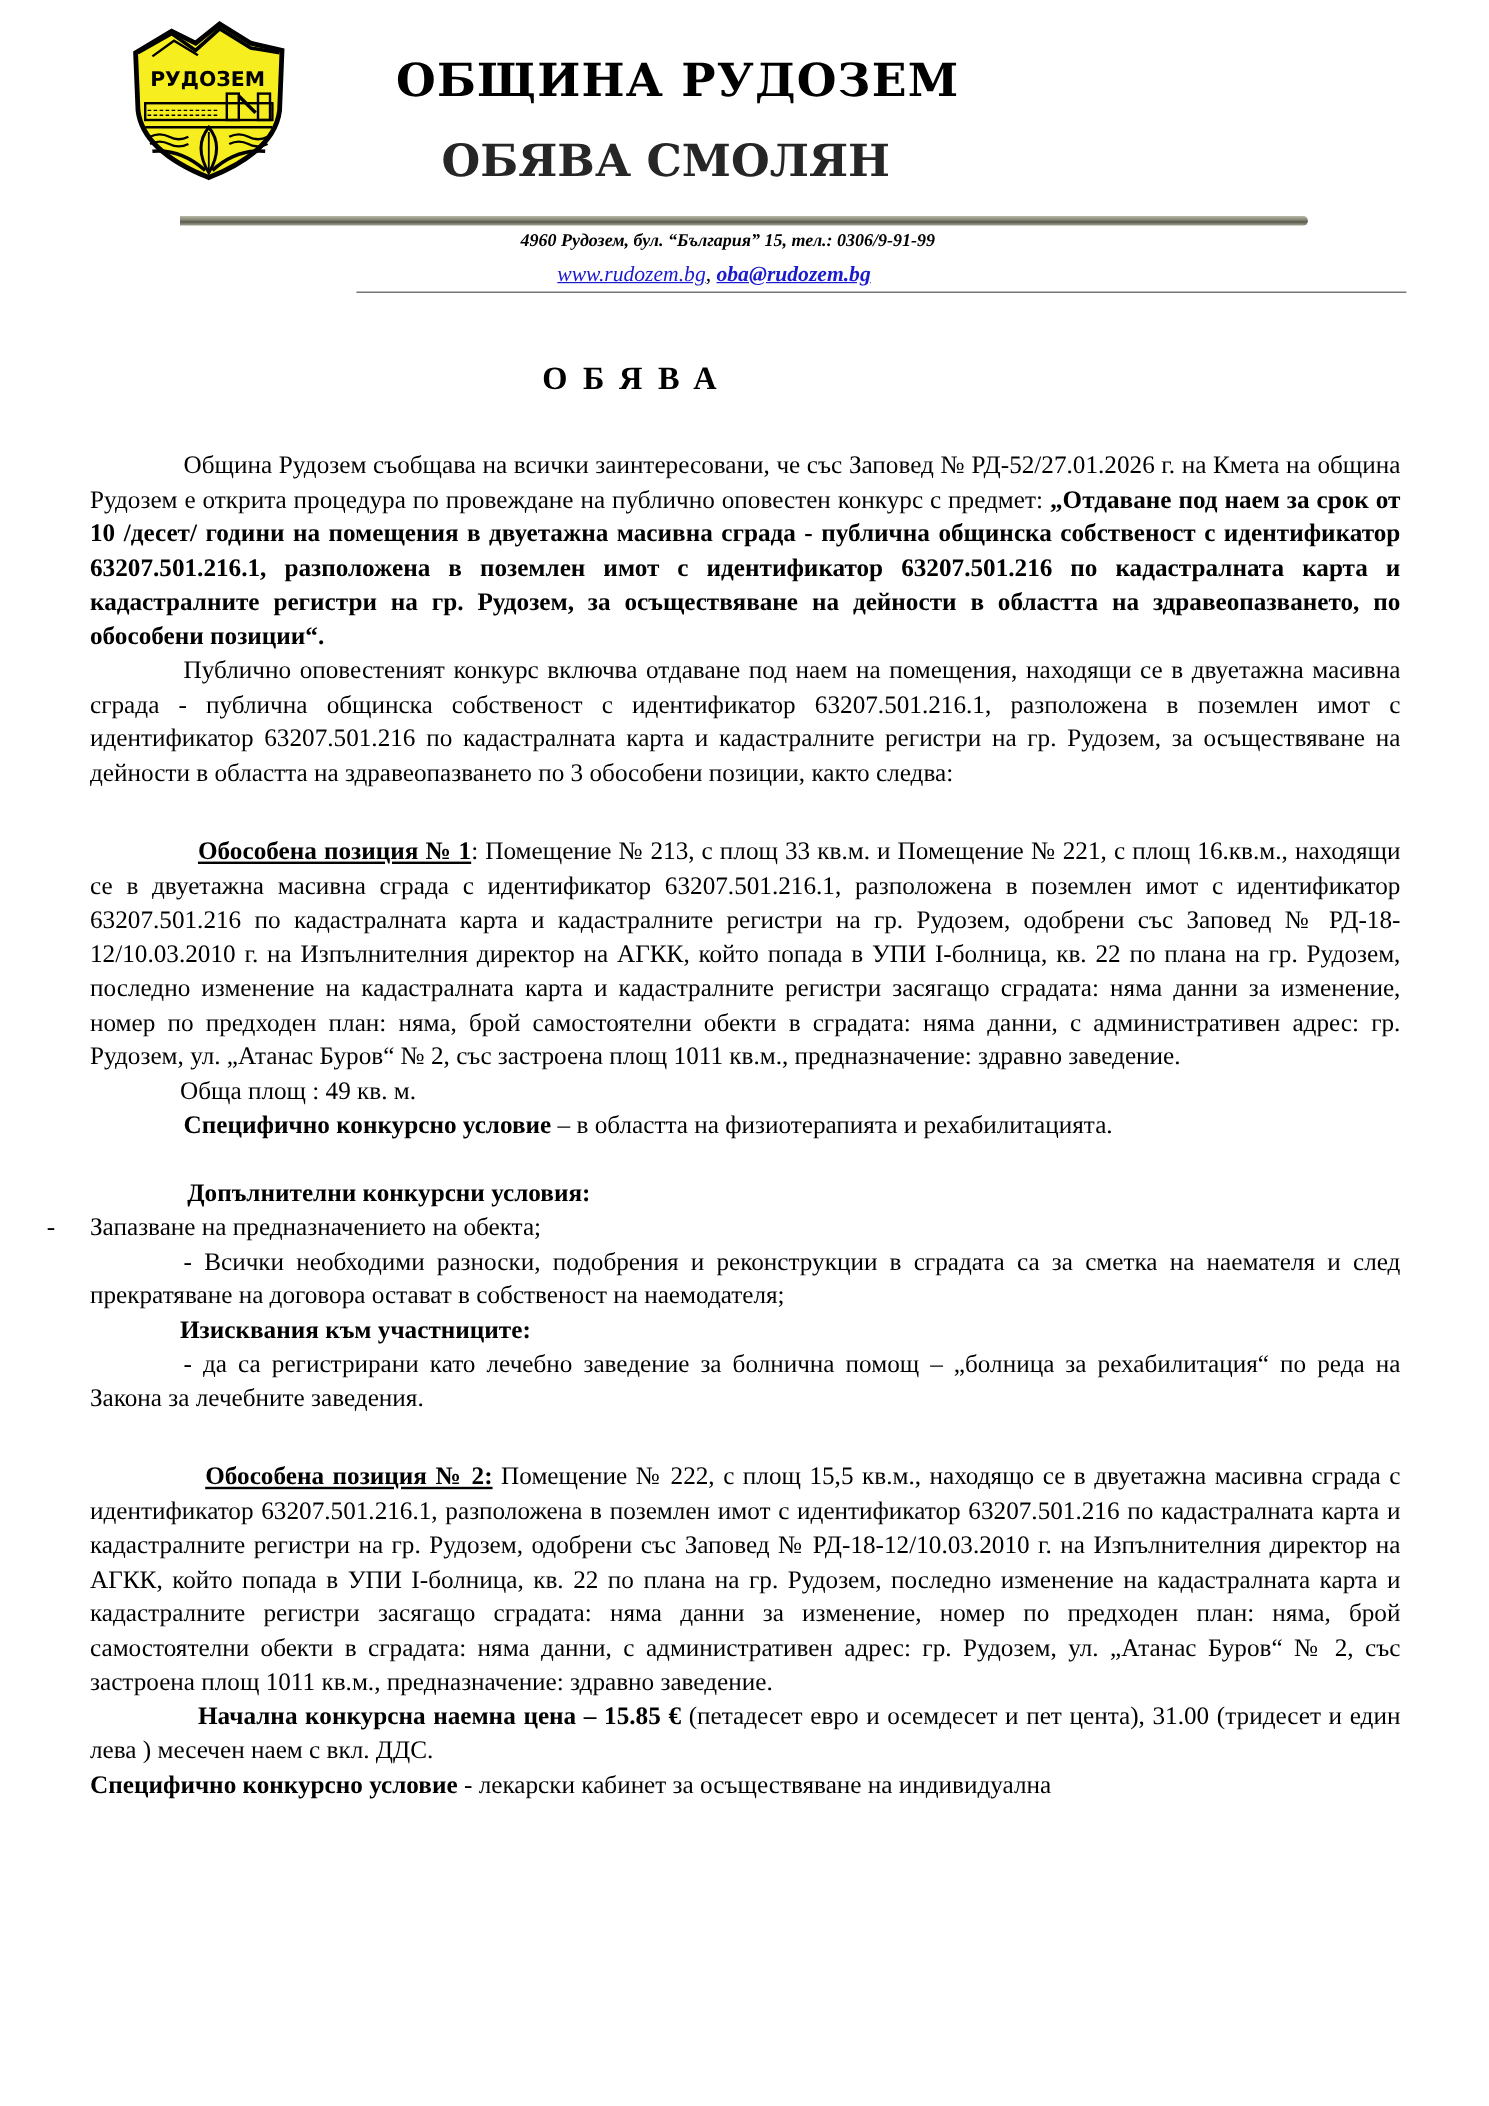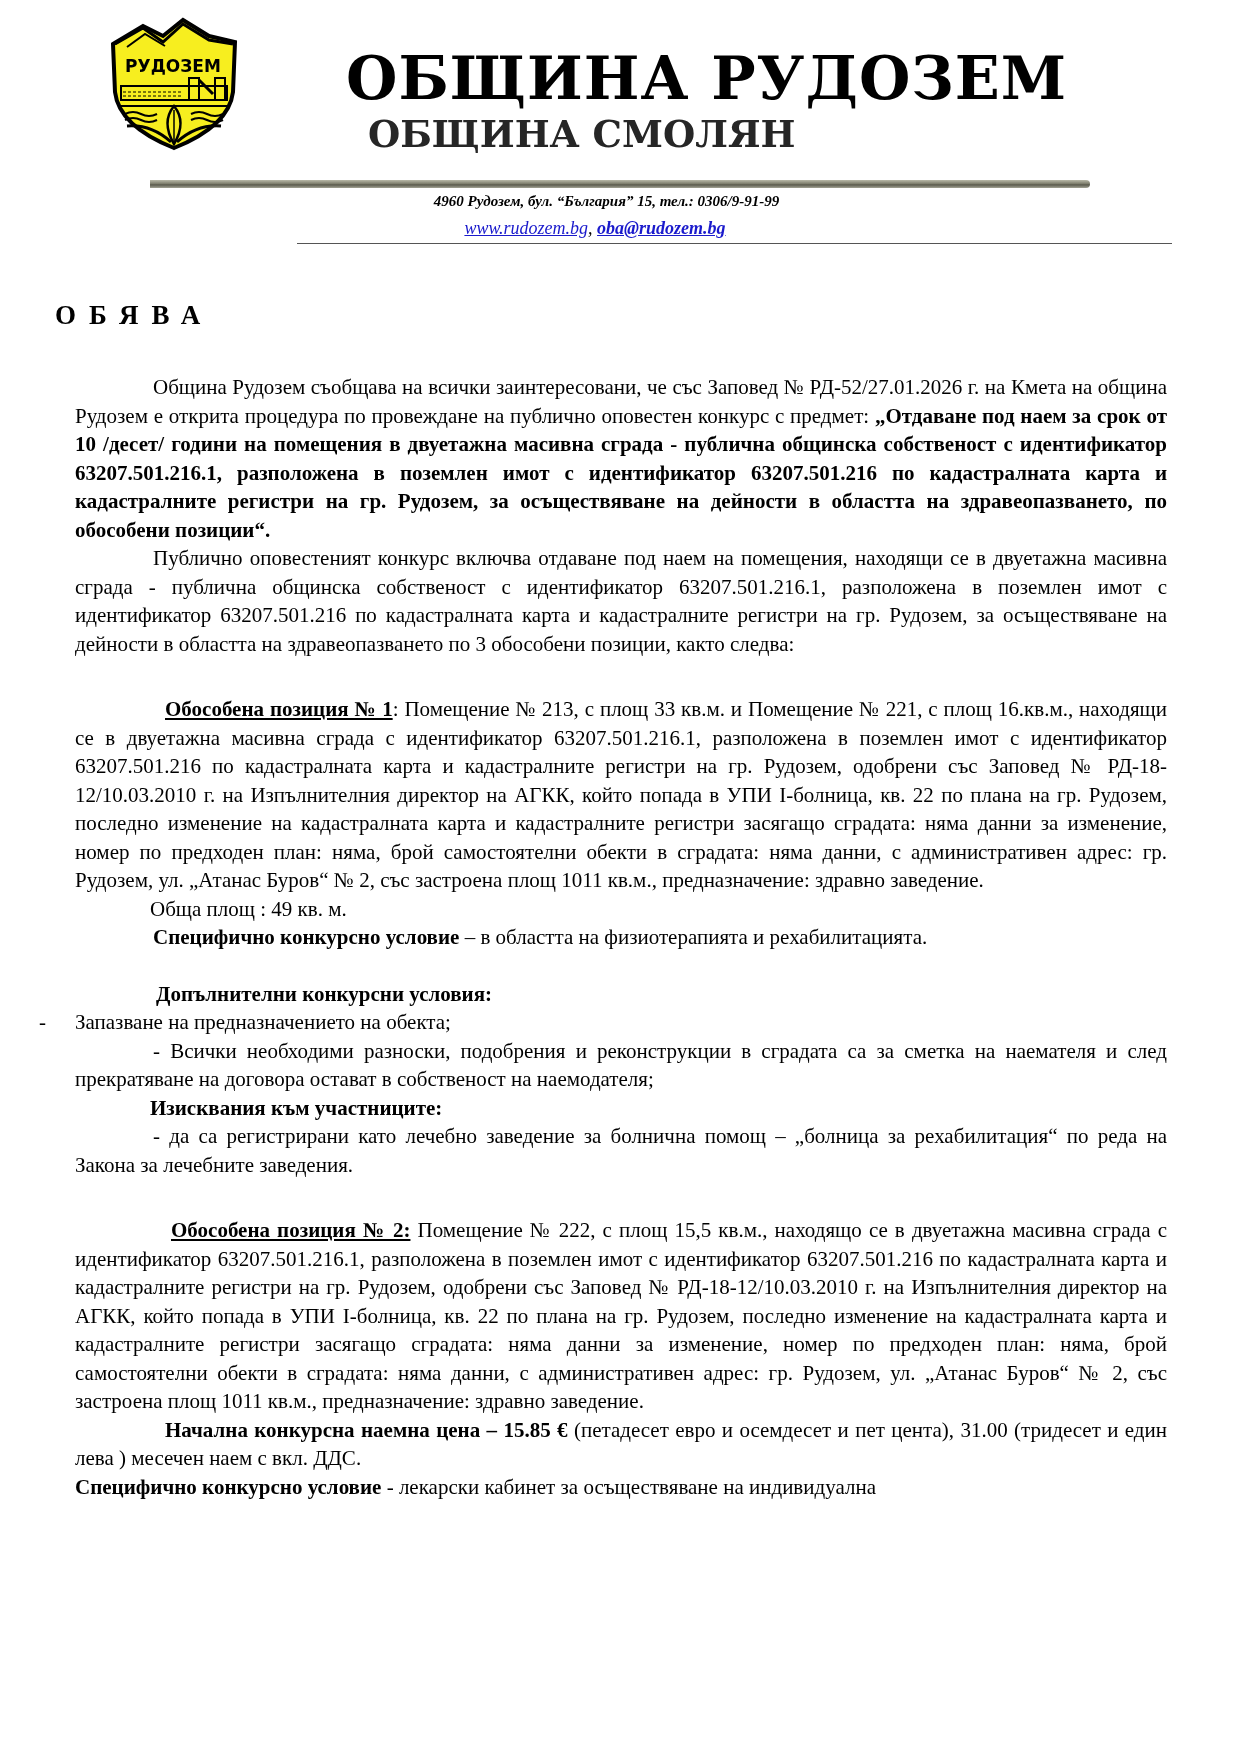--- a/index.html
+++ b/index.html
@@ -2,22 +2,22 @@
 <html><head>
 <meta charset="utf-8">
 <style>
   html, body { margin: 0; padding: 0; background: #ffffff; }
   body {
     width: 1241px; height: 1755px; position: relative; overflow: hidden;
     font-family: "Liberation Serif", "DejaVu Serif", serif; color: #000;
   }
   .logo { position: absolute; left: 105px; top: 14px; width: 138px; height: 138px; }
   .hdr-title {
-    position: absolute; left: 330px; top: 44px; font-size: 59px; font-weight: bold;
-    font-family: "DejaVu Serif", "Liberation Serif", serif; letter-spacing: 1px; color: #000; white-space: nowrap; margin-left: 16px;
+    position: absolute; left: 330px; top: 44px; font-size: 38px; font-weight: bold;
+    font-family: "DejaVu Serif", "Liberation Serif", serif; letter-spacing: 1px; color: #000; white-space: nowrap;
   }
   .hdr-sub {
     position: absolute; left: 368px; top: 112px; font-size: 37px; font-weight: bold;
     font-family: "DejaVu Serif", "Liberation Serif", serif; color: #262626; white-space: nowrap;
   }
   .hdr-rule {
     position: absolute; left: 150px; top: 180px; width: 940px; height: 8px;
     background: linear-gradient(#b9b9a8, #7f7f6e 45%, #5a5a4c 60%, #a3a394);
     border-radius: 0 4px 4px 0;
   }
@@ -26,21 +26,21 @@
     font-size: 15px; font-weight: bold; font-style: italic; font-family: "Liberation Serif", serif;
   }
   .hdr-links {
     position: absolute; left: 0; width: 1120px; top: 218px; text-align: center; padding-left: 70px; box-sizing: border-box;
     font-size: 18px; font-style: italic; font-family: "Liberation Serif", serif;
   }
   .hdr-links a { color: #1a1acc; text-decoration: underline; }
   .hdr-links a.email { font-weight: bold; }
   .hdr-line { position: absolute; left: 297px; top: 243px; width: 875px; height: 1px; background: #555; }
   .notice-title {
-    position: absolute; left: 0; width: 1007px; top: 300px; text-align: left;
+    position: absolute; left: 0; width: 1007px; top: 300px; text-align: center;
     font-size: 27px; font-weight: bold; letter-spacing: 13px; padding-left: 55px; box-sizing: border-box;
   }
   .content {
     position: absolute; left: 75px; top: 373px; width: 1092px;
     font-size: 21px; line-height: 28.5px; text-align: justify;
   }
   .content p { margin: 0; }
   .ind { text-indent: 78px; }
   .ind2 { text-indent: 90px; }
   .ind3 { padding-left: 75px; }
@@ -67,21 +67,21 @@
     <path d="M94 66 L108 80" stroke="#000" stroke-width="3"></path>
     <path d="M16 92 h106" stroke="#000" stroke-width="2"></path>
     <path d="M20 100 q8 -4 16 0 t16 0 M86 100 q8 -4 16 0 t16 0 M20 106 q8 -4 16 0 t16 0 M86 106 q8 -4 16 0 t16 0" stroke="#000" stroke-width="2" fill="none"></path>
     <path d="M69 92 Q82 108 69 130 Q56 108 69 92 Z" fill="#f7ee1f" stroke="#000" stroke-width="2.5"></path>
     <path d="M69 96 V128" stroke="#000" stroke-width="1.5"></path>
     <path d="M22 112 Q46 110 66 128 M116 112 Q92 110 72 128" stroke="#000" stroke-width="3" fill="none"></path>
   </svg>
 </div>
 
 <div class="hdr-title">ОБЩИНА РУДОЗЕМ</div>
-<div class="hdr-sub">ОБЩИНА СМОЛЯН</div>
+<div class="hdr-sub">ОБЯВА СМОЛЯН</div>
 <div class="hdr-rule"></div>
 <div class="hdr-addr">4960 Рудозем, бул. “България” 15, тел.: 0306/9-91-99</div>
 <div class="hdr-links">
   <a class="site">www.rudozem.bg</a><span>, </span><a class="email">oba@rudozem.bg</a>
 </div>
 <div class="hdr-line"></div>
 
 <div class="notice-title">ОБЯВА</div>
 
 <div class="content">

